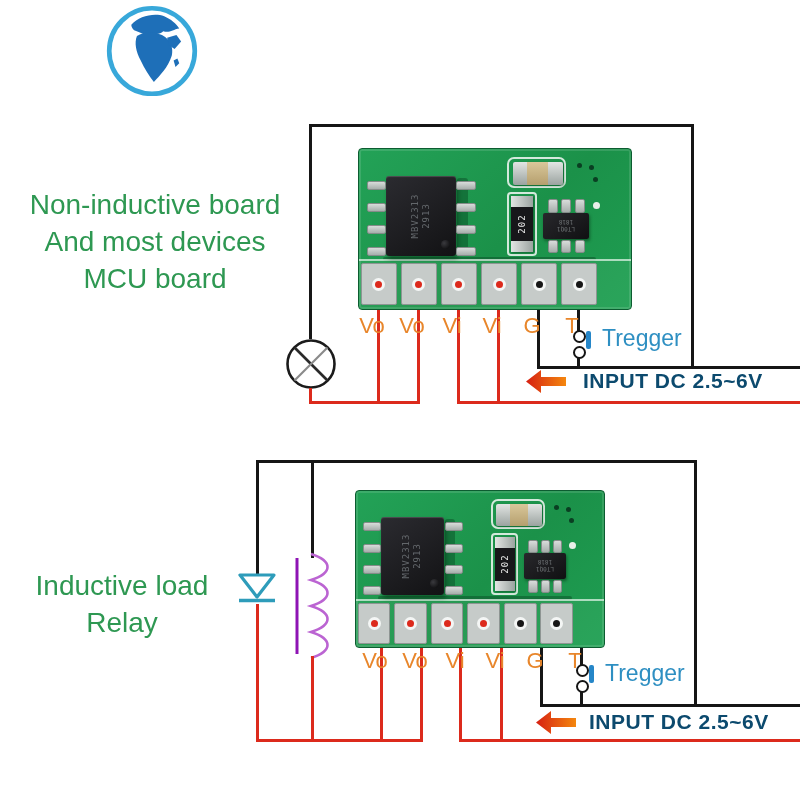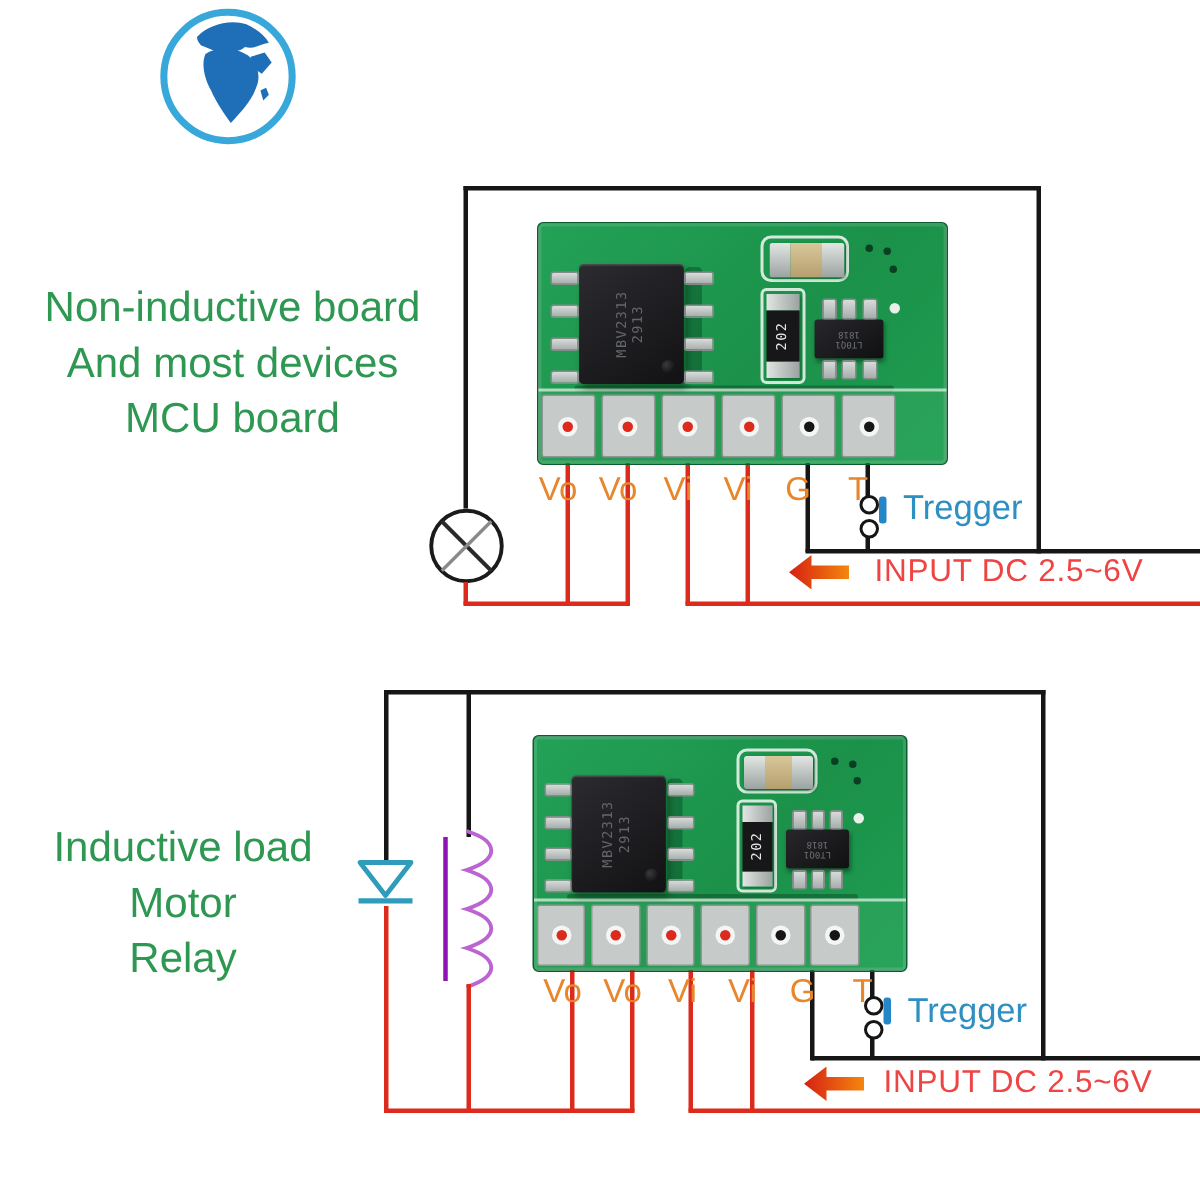--- a/index.html
+++ b/index.html
@@ -10,21 +10,21 @@
   .wire{position:absolute;}
   .wire.h{height:3px;}
   .wire.v{width:3px;}
   .wire.red{background:#dc2a1c;}
   .wire.black{background:#161616;}
 
   
   .desc{position:absolute;color:#2e9852;font-size:28px;line-height:37px;text-align:center;}
   .pin-label{position:absolute;width:40px;text-align:center;color:#e8862b;font-size:22px;}
   .trigger-label{position:absolute;color:#2e8fc2;font-size:23px;}
-  .input-label{position:absolute;color:#ef4444;font-size:21px;font-weight:400;letter-spacing:.5px;}
+  .input-label{position:absolute;color:#0c4a6e;font-size:21px;font-weight:700;letter-spacing:.5px;}
   .logo-text{position:absolute;left:0;top:98px;width:300px;text-align:center;color:#27639e;
              font-family:"Liberation Serif", serif;font-weight:bold;font-size:20px;}
 
   
   .btn-circle{position:absolute;width:9px;height:9px;border:2px solid #151515;border-radius:50%;background:#fff;}
   .btn-bar{position:absolute;width:5px;height:18px;background:#2586c8;border-radius:2px;}
 
   
   .pcb{position:absolute;background:linear-gradient(135deg,#23a257 0%,#1b9149 55%,#1f9e52 100%);
        border:1px solid #0c5c30;border-radius:4px;box-shadow:inset 0 0 0 2px rgba(255,255,255,.12);}
@@ -206,23 +206,22 @@
       <div class="leg" style="left: 2.8%; top: 61%; width: 7.2%; height: 5.6%;"></div>
       <div class="leg" style="left: 35.8%; top: 61%; width: 7.2%; height: 5.6%;"></div>
       <div class="leg" style="left: 69.5%; top: 31.5%; width: 3.7%; height: 8.5%;"></div>
       <div class="leg" style="left: 69.5%; top: 56.8%; width: 3.7%; height: 8.5%;"></div>
       <div class="leg" style="left: 74.4%; top: 31.5%; width: 3.7%; height: 8.5%;"></div>
       <div class="leg" style="left: 74.4%; top: 56.8%; width: 3.7%; height: 8.5%;"></div>
       <div class="leg" style="left: 79.3%; top: 31.5%; width: 3.7%; height: 8.5%;"></div>
       <div class="leg" style="left: 79.3%; top: 56.8%; width: 3.7%; height: 8.5%;"></div>
     </div>
 
-  <div class="desc" style="left:22px;top:546px;width:200px;">
+  <div class="desc" style="left:22px;top:567px;width:200px;">
     <div>Inductive load</div>
-    <div>Motor</div>
     <div>Relay</div>
   </div>
 
   <div class="wire h black" style="left:256px;top:460px;width:441px;"></div>
   <div class="wire v black" style="left:694px;top:460px;height:247px;"></div>
   <div class="wire v black" style="left:256px;top:460px;height:116px;"></div>
   <div class="wire v black" style="left:311px;top:460px;height:98px;"></div>
   <div class="wire h black" style="left:541px;top:704px;width:259px;"></div>
   <div class="wire v black" style="left:540px;top:629px;height:78px;"></div>
   <div class="wire v black" style="left:580px;top:629px;height:38px;"></div>

